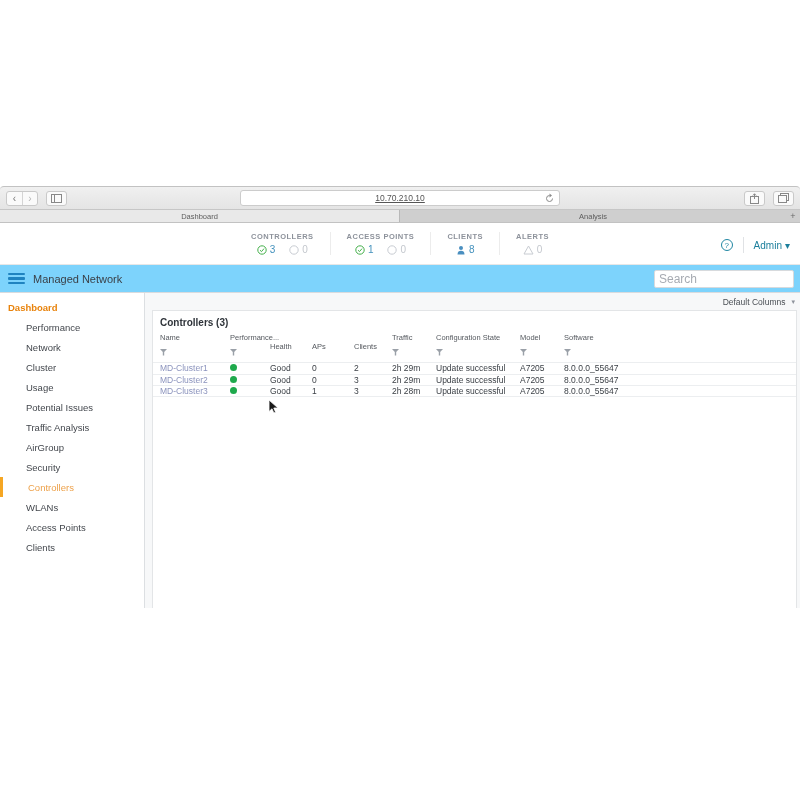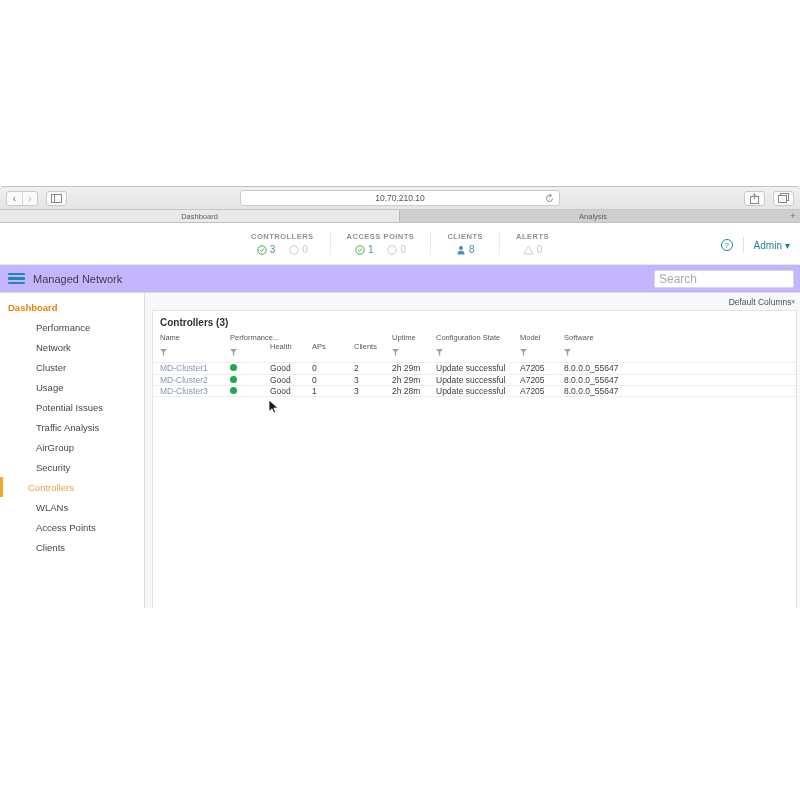--- a/index.html
+++ b/index.html
@@ -5,21 +5,21 @@
   * { margin:0; padding:0; box-sizing:border-box; }
   html,body { width:800px; height:800px; background:#ffffff; font-family:"Liberation Sans", sans-serif; }
   .browser-window { position:absolute; top:186px; left:0; width:800px; height:422px; }
 
   
   .toolbar { height:24px; background:linear-gradient(#f0f0f0,#e4e4e4); border-top:1px solid #c2c2c2; border-bottom:1px solid #c6c6c6; position:relative; display:flex; align-items:center; padding:0 6px; border-radius:4px 4px 0 0; }
   .nav-group { display:flex; border:1px solid #c9c9c9; border-radius:3px; background:#fafafa; height:15px; overflow:hidden; }
   .nav-btn { width:15px; display:flex; align-items:center; justify-content:center; font-size:10px; color:#777; cursor:default; }
   .nav-btn + .nav-btn { border-left:1px solid #d4d4d4; color:#b5b5b5; }
   .tool-btn { border:1px solid #c9c9c9; border-radius:3px; background:#fafafa; height:15px; width:21px; display:flex; align-items:center; justify-content:center; margin-left:8px; }
-  .url-field { position:absolute; left:50%; transform:translateX(-50%); width:320px; height:16px; background:#ffffff; border:1px solid #cccccc; border-radius:3px; font-size:8.5px; color:#555; display:flex; align-items:center; justify-content:center; }
+  .url-field { position:absolute; left:50%; transform:translateX(-50%); width:320px; height:16px; background:#ffffff; border:1px solid #cccccc; border-radius:3px; font-size:8.5px; color:#555; display:flex; align-items:center; justify-content:center;text-decoration:underline; }
   .reload { position:absolute; right:4px; top:2px; }
   .right-tools { position:absolute; right:6px; display:flex; }
   .tabbar { height:13px; display:flex; background:#cfcfcf; border-bottom:1px solid #c2c2c2; font-size:7.5px; color:#5d5d5d; }
   .tab { display:flex; align-items:center; justify-content:center; }
   .tab.active { background:#e9e9e9; width:50%; border-right:1px solid #b8b8b8; }
   .tab.inactive { background:#cfcfcf; flex:1; }
   .tab-plus { width:14px; display:flex; align-items:center; justify-content:center; color:#6a6a6a; font-size:9px; }
 
   
   .statsbar { height:41px; background:#ffffff; position:relative; display:flex; align-items:center; justify-content:center; }
@@ -30,38 +30,38 @@
   .stat-vals { display:flex; gap:14px; align-items:center; }
   .stat-pair { display:flex; align-items:center; gap:3px; font-size:10px; }
   .v-on { color:#4592bd; }
   .v-off { color:#c3c7cd; }
   .user-area { position:absolute; right:10px; top:14px; display:flex; align-items:center; gap:10px; }
   .help-circle { width:12px; height:12px; border:1px solid #2187a3; border-radius:50%; color:#2187a3; font-size:8px; display:flex; align-items:center; justify-content:center; }
   .v-divider { width:1px; height:16px; background:#e0e2e5; }
   .admin { font-size:10px; color:#1c7f9c; display:flex; align-items:center; gap:3px; cursor:pointer; }
 
   
-  .titlebar { height:29px; border-top:1px solid #e7e7e7; border-bottom:1px solid #d9dbde; display:flex; align-items:center; padding:0 8px; position:relative; background:#c4b5fd; }
+  .titlebar { height:29px; border-top:1px solid #e7e7e7; border-bottom:1px solid #d9dbde; display:flex; align-items:center; padding:0 8px; position:relative; background:#7dd3fc; }
   .hamburger { display:flex; flex-direction:column; gap:2px; margin-right:8px; cursor:pointer; }
   .hamburger span { width:17px; height:2.5px; background:#1f83c0; border-radius:1px; }
   .net-title { font-size:11px; color:#3a3f46; }
   .search-box { position:absolute; right:6px; width:140px; height:18px; border:1px solid #d7dadd; border-radius:2px; background:#fff; display:flex; align-items:center; }
   .search-box input { border:none; outline:none; flex:1; font-size:12px; color:#555; padding:0 4px; font-family:"Liberation Sans",sans-serif; background:transparent; }
   .search-box input::placeholder { color:#a7abb2; }
 
   
   .content { display:flex; height:315px; background:#fff; }
   .sidebar { width:145px; border-right:1px solid #dcdfe2; padding-top:4px; }
   .side-item { height:20px; display:flex; align-items:center; font-size:9.5px; color:#43474d; padding-left:8px; cursor:pointer; }
-  .side-item.sub { padding-left:36px; }
+  .side-item.sub { padding-left:26px; }
   .side-item.root-active { color:#e8830c; font-weight:bold; }
   .side-item.selected { color:#eda14a; padding-left:25px; border-left:3px solid #f5a623; }
   .main { flex:1; background:#f7f8f9; display:flex; flex-direction:column; }
   .main-top { height:17px; display:flex; justify-content:flex-end; align-items:center; padding-right:5px; }
-  .default-cols { font-size:8.5px; color:#4a4f55; cursor:pointer; display:flex; align-items:center; gap:0; }
+  .default-cols { font-size:8.5px; color:#4a4f55; cursor:pointer; display:flex; align-items:center; gap:6px; }
   .default-cols .caret { color:#8d929b; font-size:7px; }
   .card { flex:1; background:#ffffff; border:1px solid #e3e5e7; border-bottom:none; margin:0 3px 0 7px; }
   .card-title { font-size:10px; font-weight:bold; color:#2f343a; padding:6px 7px 5px 7px; }
   .grid-row { display:grid; grid-template-columns:70px 40px 42px 42px 38px 44px 84px 44px 1fr; padding:0 7px; align-items:center; }
   .th-row { padding-bottom:2px; }
   .th { font-size:7.5px; color:#55595f; }
   .funnel { margin-top:2px; height:7px; }
   .tr { height:11.5px; border-top:1px solid #eceef0; font-size:8.5px; color:#3c4147; }
   .tr:last-child { border-bottom:1px solid #eceef0; }
   .td-link { color:#8b93bd; cursor:pointer; }
@@ -249,21 +249,21 @@
               </svg></div>
           <div>
               <div class="th">Health</div>
             </div>
           <div>
               <div class="th">APs</div>
             </div>
           <div>
               <div class="th">Clients</div>
             </div>
-          <div><div class="th">Uptime</div><svg class="funnel" width="8" height="7">
+          <div><div class="th">Traffic</div><svg class="funnel" width="8" height="7">
                 <path d="M0 0 H7 L4.2 3 V6.5 H2.8 V3 Z" fill="#9aa0a8"></path>
               </svg></div>
           <div><div class="th">Configuration State</div><svg class="funnel" width="8" height="7">
                 <path d="M0 0 H7 L4.2 3 V6.5 H2.8 V3 Z" fill="#9aa0a8"></path>
               </svg></div>
           <div><div class="th">Model</div><svg class="funnel" width="8" height="7">
                 <path d="M0 0 H7 L4.2 3 V6.5 H2.8 V3 Z" fill="#9aa0a8"></path>
               </svg></div>
           <div><div class="th">Software</div><svg class="funnel" width="8" height="7">
                 <path d="M0 0 H7 L4.2 3 V6.5 H2.8 V3 Z" fill="#9aa0a8"></path>

